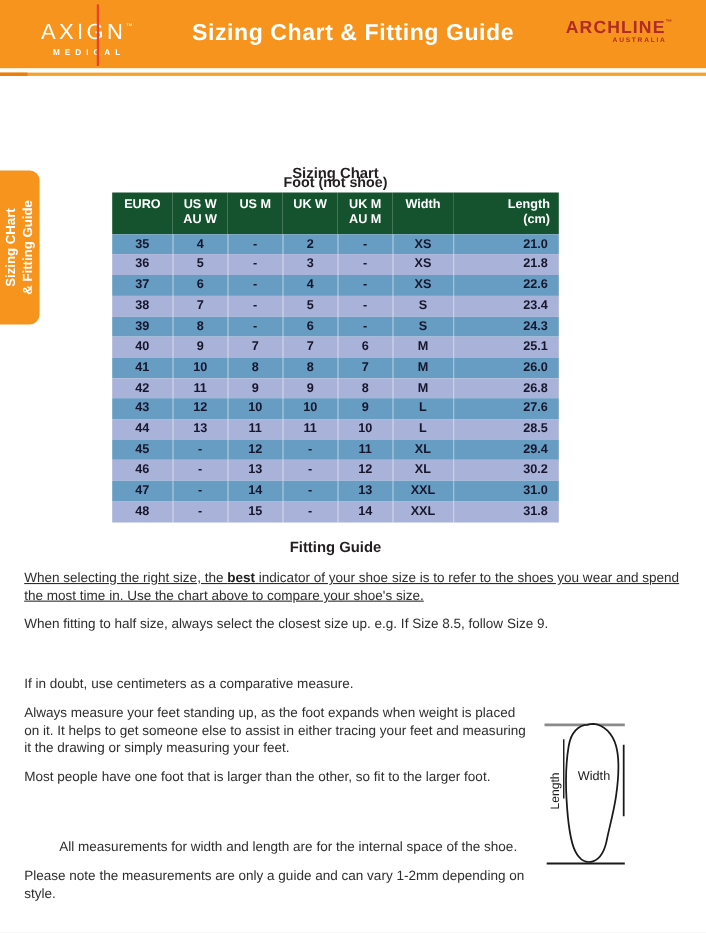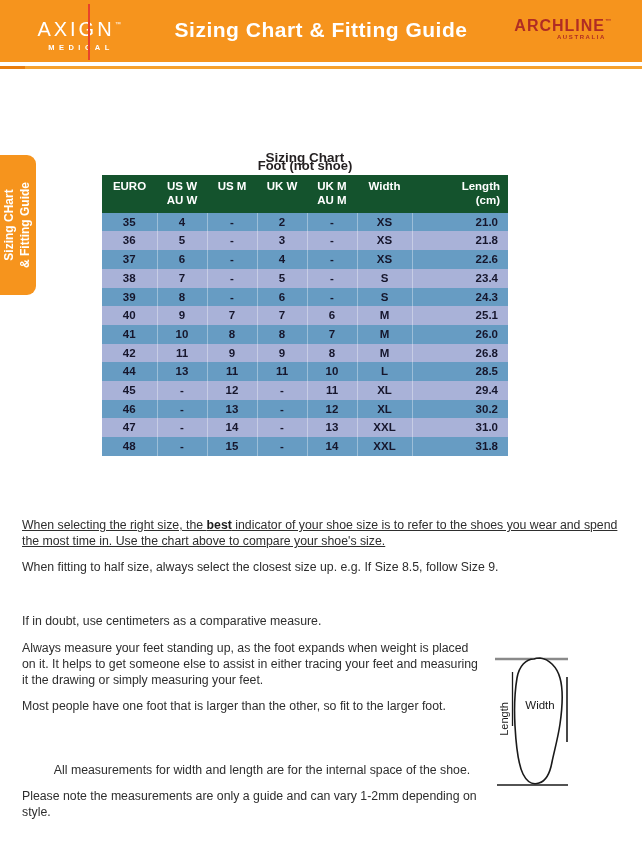--- a/index.html
+++ b/index.html
@@ -206,20 +206,29 @@
         <tr>
           <td>42</td>
           <td>11</td>
           <td>9</td>
           <td>9</td>
           <td>8</td>
           <td>M</td>
           <td>26.8</td>
         </tr>
         <tr>
+          <td>43</td>
+          <td>12</td>
+          <td>10</td>
+          <td>10</td>
+          <td>9</td>
+          <td>L</td>
+          <td>27.6</td>
+        </tr>
+        <tr>
           <td>44</td>
           <td>13</td>
           <td>11</td>
           <td>11</td>
           <td>10</td>
           <td>L</td>
           <td>28.5</td>
         </tr>
         <tr>
           <td>45</td>
@@ -253,20 +262,21 @@
           <td>-</td>
           <td>15</td>
           <td>-</td>
           <td>14</td>
           <td>XXL</td>
           <td>31.8</td>
         </tr>
       </tbody>
   </table>
 
+  <h2 class="h-center fg-title">Fitting Guide</h2>
   <p class="para p1"><span>When selecting the right size, the </span><b>best</b><span> indicator of your shoe size is to refer to the shoes you wear and spend the most time in. Use the chart above to compare your shoe's size.</span></p>
   <p class="para p2">When fitting to half size, always select the closest size up. e.g. If Size 8.5, follow Size 9.</p>
 
   <p class="para p3">If in doubt, use centimeters as a comparative measure.</p>
   <p class="para p4">Always measure your feet standing up, as the foot expands when weight is placed on it. It helps to get someone else to assist in either tracing your feet and measuring it the drawing or simply measuring your feet.</p>
   <p class="para p5">Most people have one foot that is larger than the other, so fit to the larger foot.</p>
   <p class="para p6">All measurements for width and length are for the internal space of the shoe.</p>
   <p class="para p7">Please note the measurements are only a guide and can vary 1-2mm depending on style.</p>
 
   <svg class="foot-diagram" viewBox="0 0 155 148" xmlns="http://www.w3.org/2000/svg">

